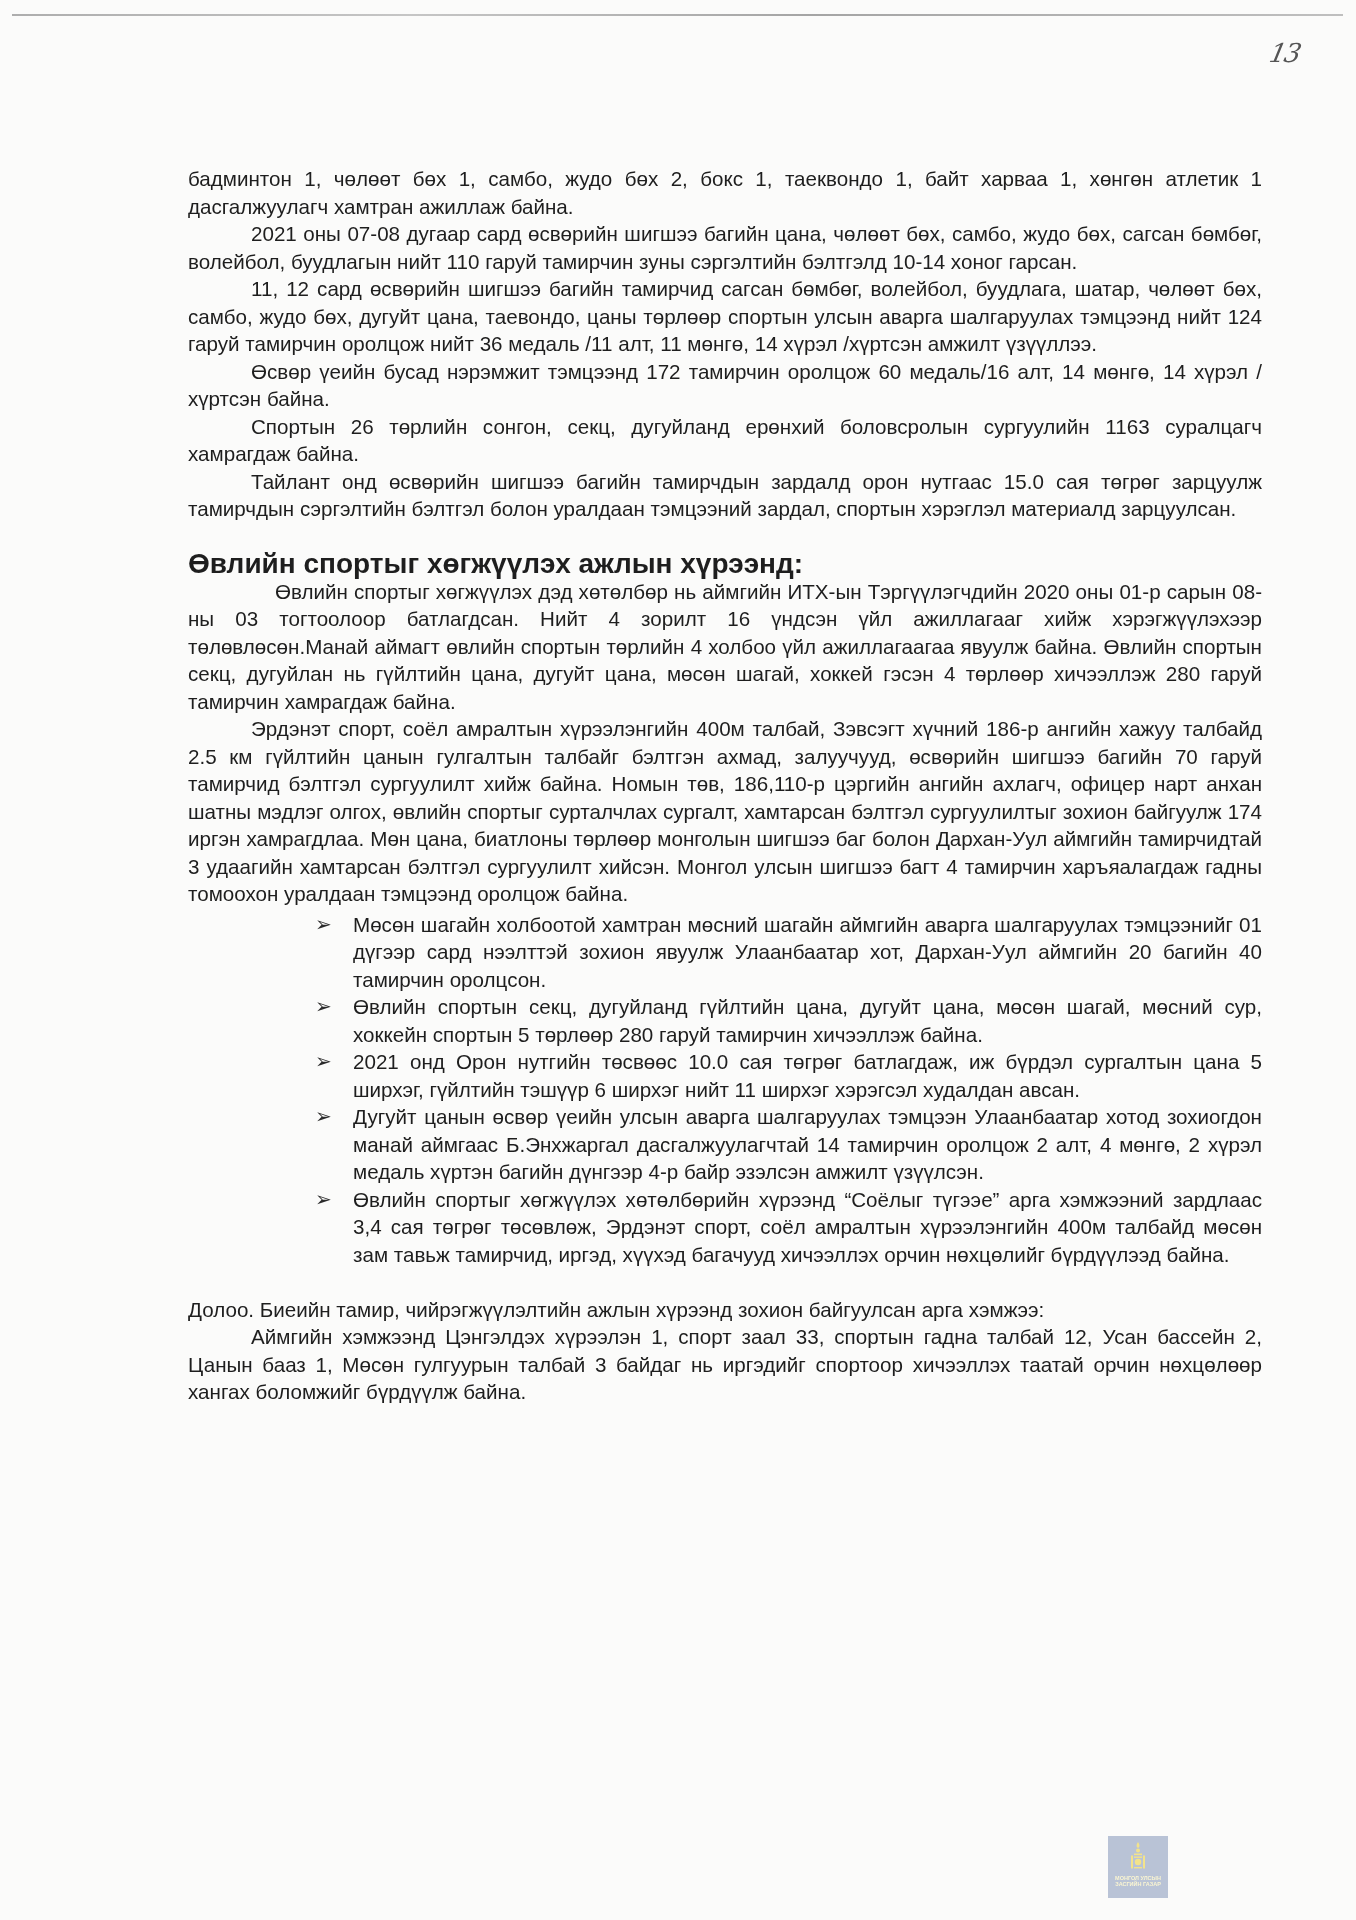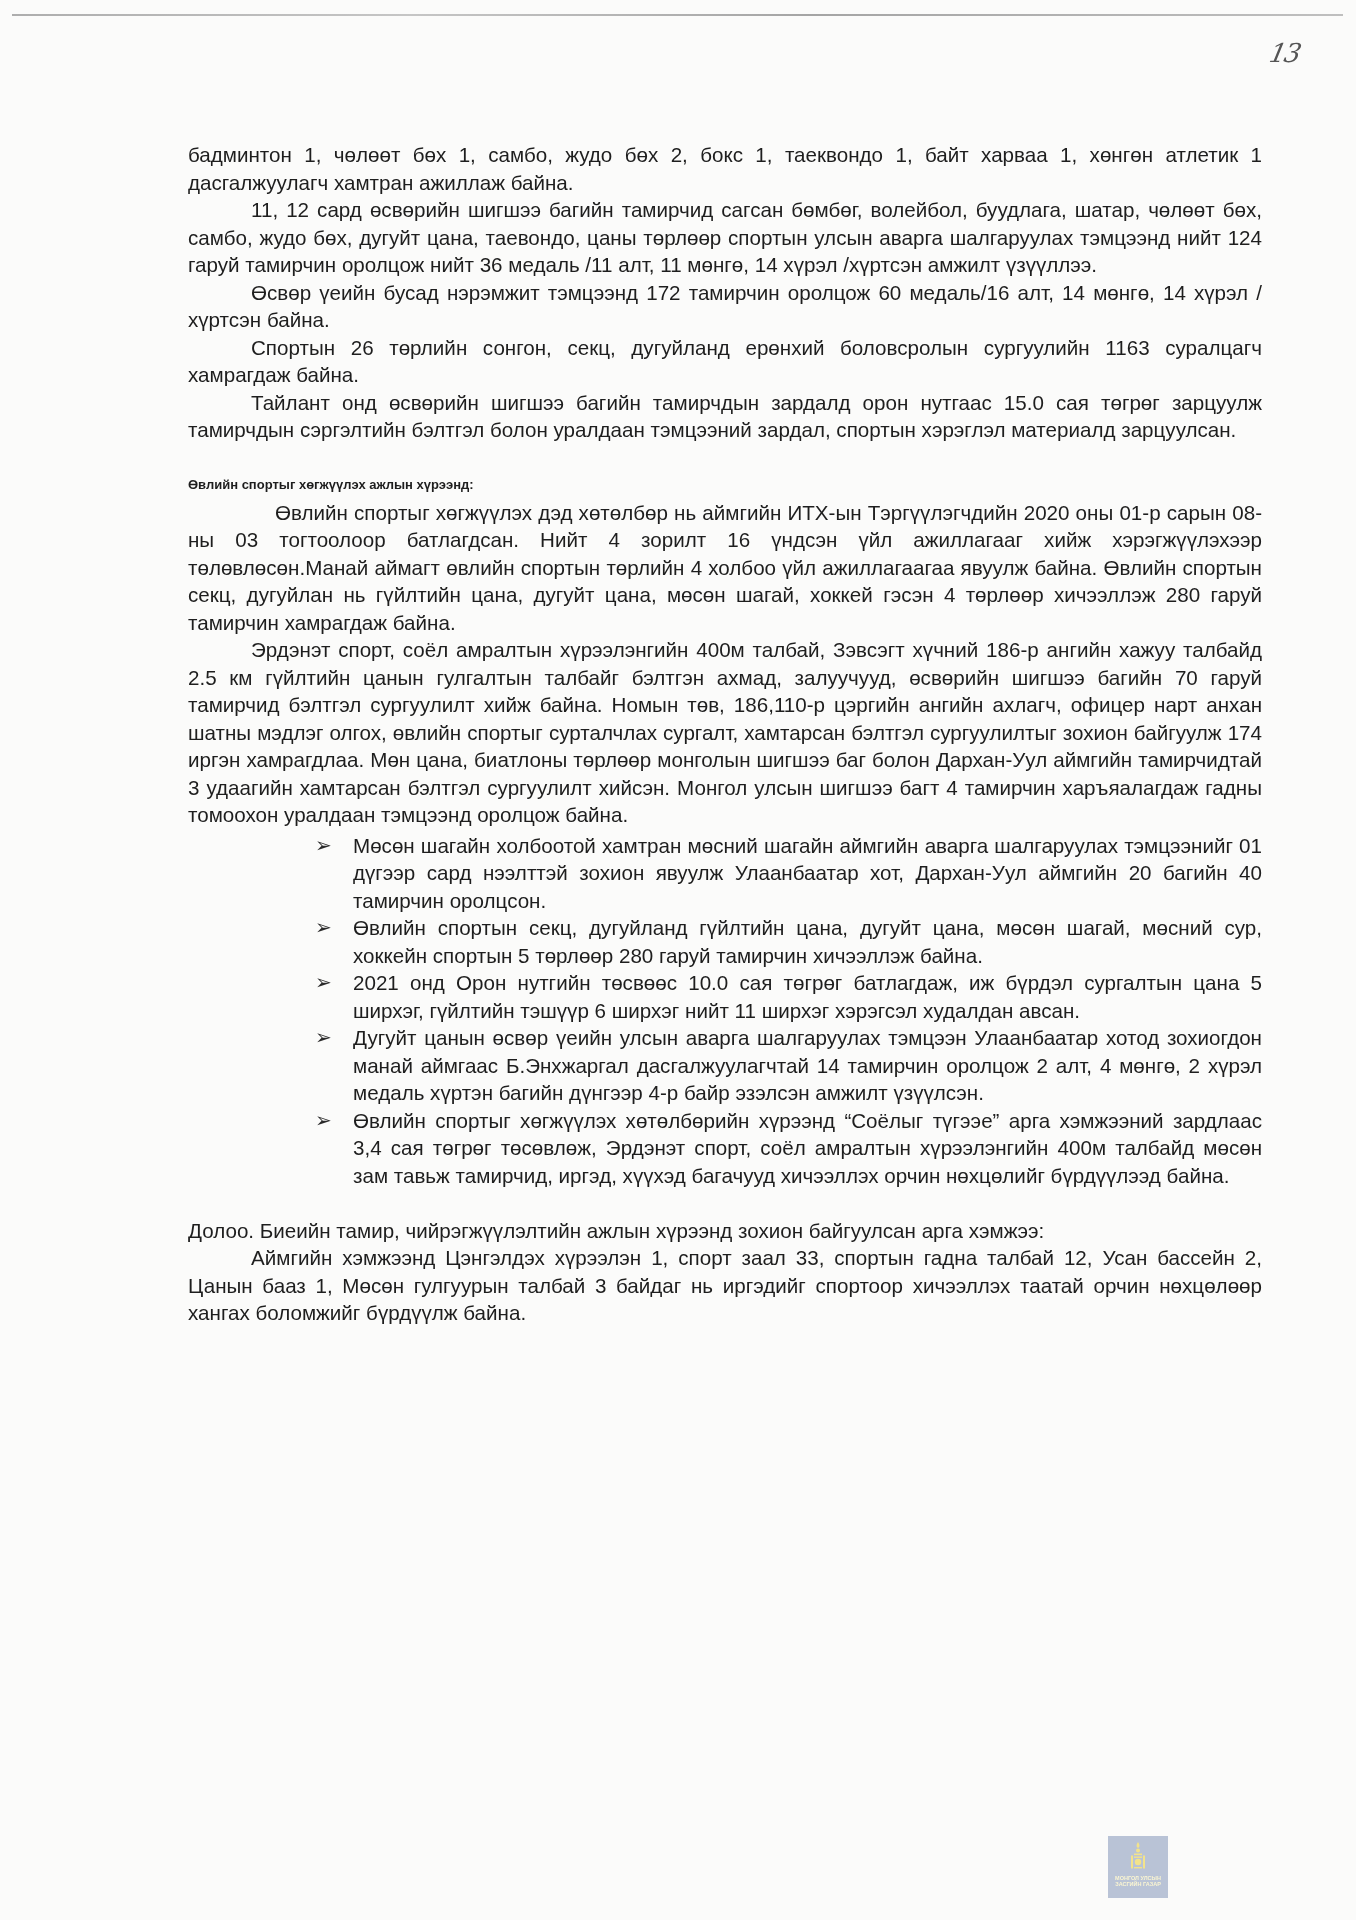--- a/index.html
+++ b/index.html
@@ -15,29 +15,29 @@
     background: linear-gradient(90deg, #9a9a9a, #b8b8b8 30%, #8f8f8f 60%, #b0b0b0);
     opacity: 0.8;
   }
   .page-number {
     position: absolute; left: 1270px; top: 38px;
     font-family: "DejaVu Serif", serif; font-style: italic;
     font-size: 26px; color: #555; letter-spacing: -2px;
     transform: skewX(-12deg);
   }
   .content {
-    position: absolute; left: 188px; top: 141px; width: 1074px;
+    position: absolute; left: 188px; top: 165px; width: 1074px;
     font-size: 20.6px; line-height: 27.5px;
   }
   .content p { margin: 0; text-align: justify; }
   .content p.indent { text-indent: 63px; }
   .content p.indent-lg { text-indent: 87px; }
   .content .gap { height: 27.5px; }
   .content h3 {
-    margin: 0; font-size: 13px; line-height: 27.5px; font-weight: bold;
+    margin: 0; font-size: 28px; line-height: 27.5px; font-weight: bold;
   }
   .bullets { list-style: none; margin: 3px 0 0 0; padding: 0 0 0 165px; }
   .bullets li { position: relative; text-align: justify; }
   .bullets .arrow {
     position: absolute; left: -38px; top: 0; font-size: 20px; color: #2a2a2a;
     font-family: "DejaVu Sans", sans-serif;
   }
   .logo {
     position: absolute; left: 1108px; top: 1836px; width: 60px; height: 62px;
     background: #b9c3d6;
@@ -51,20 +51,21 @@
 </style>
 </head>
 <body>
 
 <div class="top-edge"></div>
 
 <div class="page-number">13</div>
 
 <div class="content">
   <p>бадминтон 1, чөлөөт бөх 1, самбо, жудо бөх 2, бокс 1, таеквондо 1, байт харваа 1, хөнгөн атлетик 1 дасгалжуулагч хамтран ажиллаж байна.</p>
+  <p class="indent">2021 оны 07-08 дугаар сард өсвөрийн шигшээ багийн цана, чөлөөт бөх, самбо, жудо бөх, сагсан бөмбөг, волейбол, буудлагын нийт 110 гаруй тамирчин зуны сэргэлтийн бэлтгэлд 10-14 хоног гарсан.</p>
   <p class="indent">11, 12  сард өсвөрийн шигшээ багийн тамирчид сагсан бөмбөг, волейбол, буудлага, шатар, чөлөөт бөх, самбо, жудо бөх, дугуйт цана, таевондо, цаны төрлөөр  спортын улсын аварга шалгаруулах тэмцээнд нийт 124 гаруй тамирчин оролцож нийт 36  медаль /11 алт, 11 мөнгө, 14 хүрэл /хүртсэн амжилт үзүүллээ.</p>
   <p class="indent">Өсвөр үеийн бусад нэрэмжит тэмцээнд 172 тамирчин оролцож 60 медаль/16 алт, 14 мөнгө, 14 хүрэл /  хүртсэн байна.</p>
   <p class="indent">Спортын  26 төрлийн сонгон, секц, дугуйланд ерөнхий боловсролын сургуулийн 1163 суралцагч хамрагдаж байна.</p>
   <p class="indent">Тайлант онд өсвөрийн шигшээ багийн тамирчдын зардалд орон нутгаас 15.0 сая төгрөг зарцуулж тамирчдын сэргэлтийн бэлтгэл болон уралдаан тэмцээний зардал, спортын хэрэглэл материалд зарцуулсан.</p>
   <div class="gap"></div>
   <h3>Өвлийн спортыг хөгжүүлэх ажлын хүрээнд:</h3>
   <p class="indent-lg">Өвлийн спортыг хөгжүүлэх дэд хөтөлбөр нь аймгийн ИТХ-ын Тэргүүлэгчдийн 2020 оны 01-р сарын 08-ны 03 тогтоолоор батлагдсан. Нийт 4 зорилт 16 үндсэн үйл ажиллагааг хийж хэрэгжүүлэхээр төлөвлөсөн.Манай аймагт өвлийн спортын төрлийн 4 холбоо үйл ажиллагаагаа явуулж байна. Өвлийн спортын секц, дугуйлан нь гүйлтийн цана, дугуйт цана, мөсөн шагай, хоккей гэсэн 4 төрлөөр хичээллэж 280 гаруй тамирчин хамрагдаж байна.</p>
   <p class="indent">Эрдэнэт спорт, соёл амралтын хүрээлэнгийн 400м талбай, Зэвсэгт хүчний 186-р ангийн хажуу талбайд 2.5 км гүйлтийн цанын гулгалтын талбайг бэлтгэн ахмад, залуучууд, өсвөрийн шигшээ багийн 70 гаруй тамирчид бэлтгэл сургуулилт хийж байна. Номын төв, 186,110-р цэргийн ангийн ахлагч, офицер нарт анхан шатны мэдлэг олгох, өвлийн спортыг сурталчлах сургалт, хамтарсан бэлтгэл сургуулилтыг зохион байгуулж 174 иргэн хамрагдлаа. Мөн цана, биатлоны төрлөөр монголын шигшээ баг болон Дархан-Уул аймгийн тамирчидтай 3 удаагийн хамтарсан бэлтгэл сургуулилт хийсэн. Монгол улсын шигшээ багт 4 тамирчин харъяалагдаж гадны томоохон уралдаан тэмцээнд оролцож байна.</p>
 
   <ul class="bullets">

